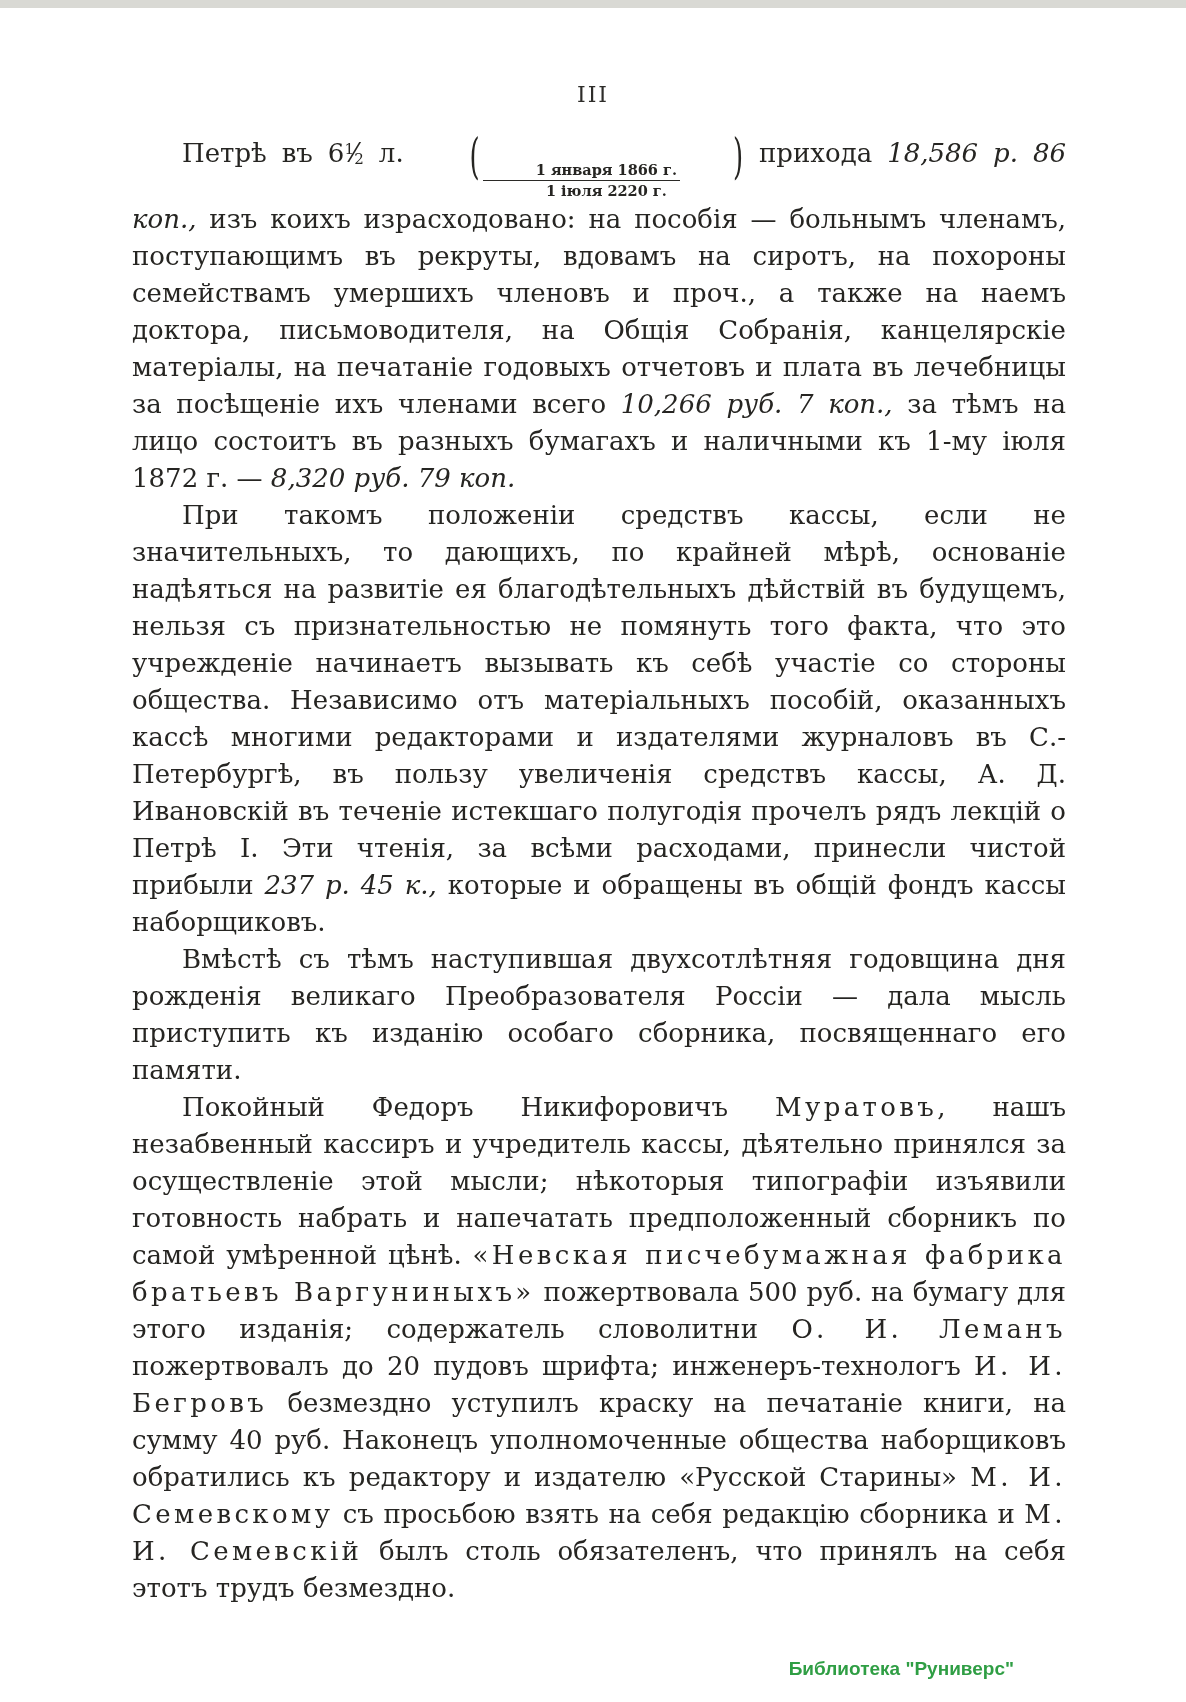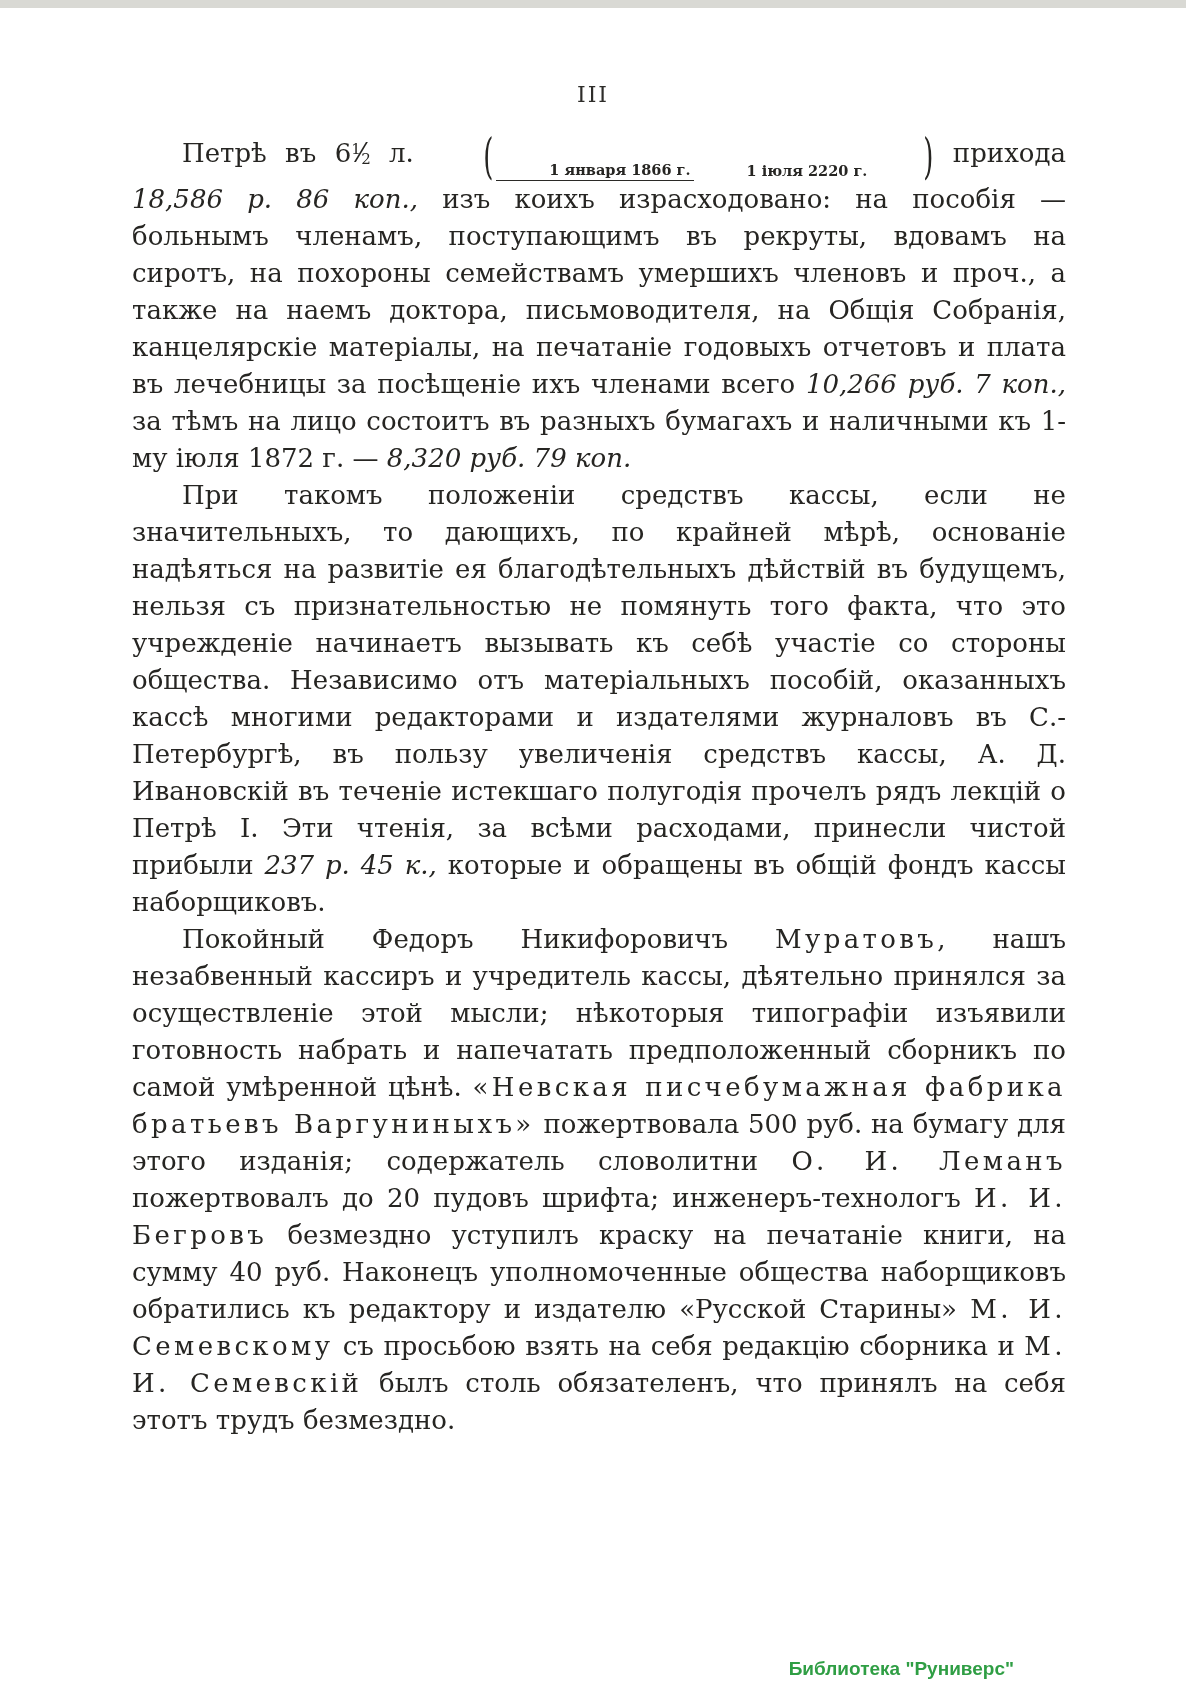--- a/index.html
+++ b/index.html
@@ -44,20 +44,21 @@
 
   
   .paren {
     display: inline-block;
     transform: scaleY(1.9);
     vertical-align: -3px;
     padding: 0 1px;
   }
   .datefrac {
     display: inline-flex;
+    flex-direction: column;
     text-align: center;
     font-size: 14.5px;
     line-height: 1.3;
     font-weight: 700;
     vertical-align: -13px;
     padding: 0 2px;
   }
   .datefrac .dtop {
     border-bottom: 1.5px solid #2b2a27;
     padding: 0 3px 1px;
@@ -83,20 +84,21 @@
 
   <main class="text-block">
 
     <p><span>Петрѣ въ </span><span class="dfrac"><span>6</span><sup>1</sup><span class="fslash">⁄</span><sub>2</sub></span><span> л. </span><span class="paren">(</span><span class="datefrac">
           <span class="dtop">1 января 1866 г.</span>
           <span class="dbot">1 іюля 2220 г.</span>
         </span><span class="paren">)</span><span> прихода </span><span class="amt">18,586 р. 86 коп.,</span><span> изъ коихъ израсходовано: на пособія — больнымъ членамъ, поступающимъ въ рекруты, вдовамъ на сиротъ, на похороны семействамъ умершихъ членовъ и проч., а также на наемъ доктора, письмоводителя, на Общія Собранія, канцелярскіе матеріалы, на печатаніе годовыхъ отчетовъ и плата въ лечебницы за посѣщеніе ихъ членами всего </span><span class="amt">10,266 руб. 7 коп.,</span><span> за тѣмъ на лицо состоитъ въ разныхъ бумагахъ и наличными къ 1-му іюля 1872 г. — </span><span class="amt">8,320 руб. 79 коп.</span></p>
 
     <p><span>При такомъ положеніи средствъ кассы, если не значительныхъ, то дающихъ, по крайней мѣрѣ, основаніе надѣяться на развитіе ея благодѣтельныхъ дѣйствій въ будущемъ, нельзя съ признательностью не помянуть того факта, что это учрежденіе начинаетъ вызывать къ себѣ участіе со стороны общества. Независимо отъ матеріальныхъ пособій, оказанныхъ кассѣ многими редакторами и издателями журналовъ въ С.-Петербургѣ, въ пользу увеличенія средствъ кассы, А. Д. Ивановскій въ теченіе истекшаго полугодія прочелъ рядъ лекцій о Петрѣ I. Эти чтенія, за всѣми расходами, принесли чистой прибыли </span><span class="amt">237 р. 45 к.,</span><span> которые и обращены въ общій фондъ кассы наборщиковъ.</span></p>
 
+    <p><span>Вмѣстѣ съ тѣмъ наступившая двухсотлѣтняя годовщина дня рожденія великаго Преобразователя Россіи — дала мысль приступить къ изданію особаго сборника, посвященнаго его памяти.</span></p>
 
     <p><span>Покойный Федоръ Никифоровичъ </span><span class="sp">Муратовъ</span><span>, нашъ незабвенный кассиръ и учредитель кассы, дѣятельно принялся за осуществленіе этой мысли; нѣкоторыя типографіи изъявили готовность набрать и напечатать предположенный сборникъ по самой умѣренной цѣнѣ. </span><span class="sp">«Невская писчебумажная фабрика братьевъ Варгуниныхъ»</span><span> пожертвовала 500 руб. на бумагу для этого изданія; содержатель словолитни </span><span class="sp">О. И. Леманъ</span><span> пожертвовалъ до 20 пудовъ шрифта; инженеръ-технологъ </span><span class="sp">И. И. Бегровъ</span><span> безмездно уступилъ краску на печатаніе книги, на сумму 40 руб. Наконецъ уполномоченные общества наборщиковъ обратились къ редактору и издателю «Русской Старины» </span><span class="sp">М. И. Семевскому</span><span> съ просьбою взять на себя редакцію сборника и </span><span class="sp">М. И. Семевскій</span><span> былъ столь обязателенъ, что принялъ на себя этотъ трудъ безмездно.</span></p>
 
   </main>
 
   <div class="watermark">Библиотека "Руниверс"</div>
 
 </div>
 
 </body></html>

